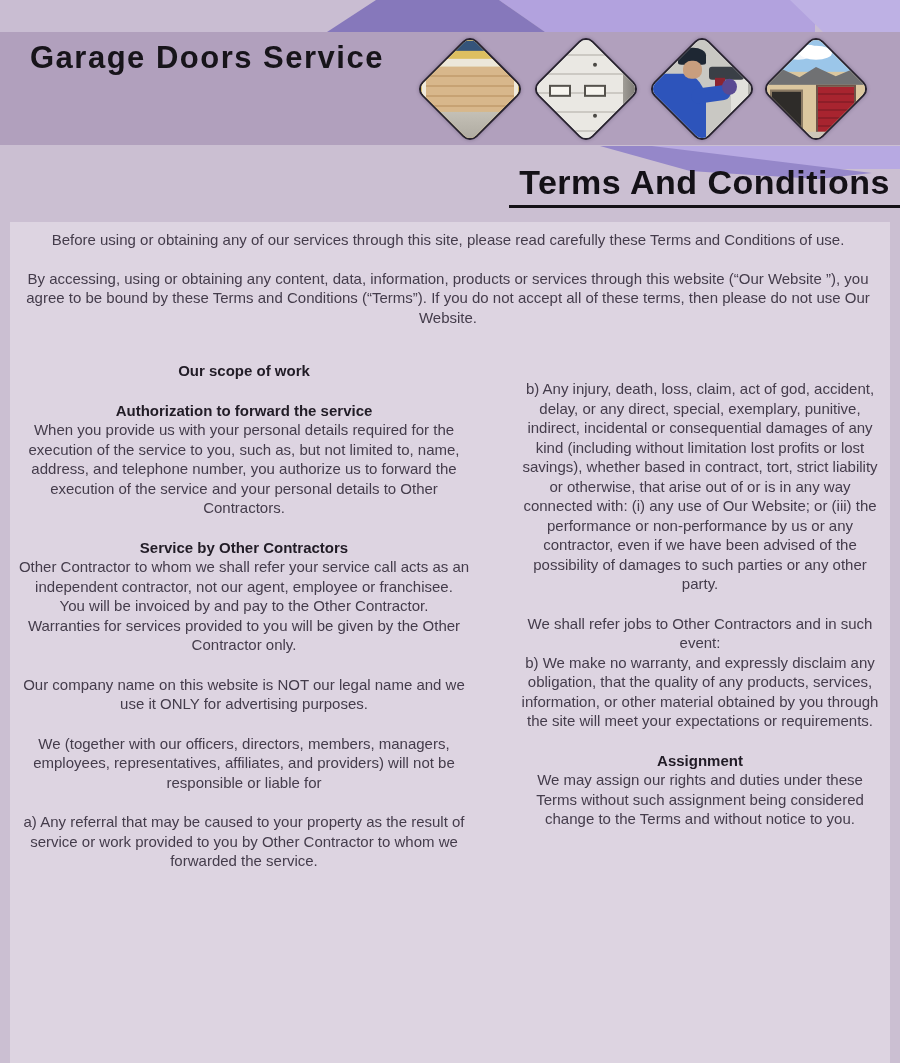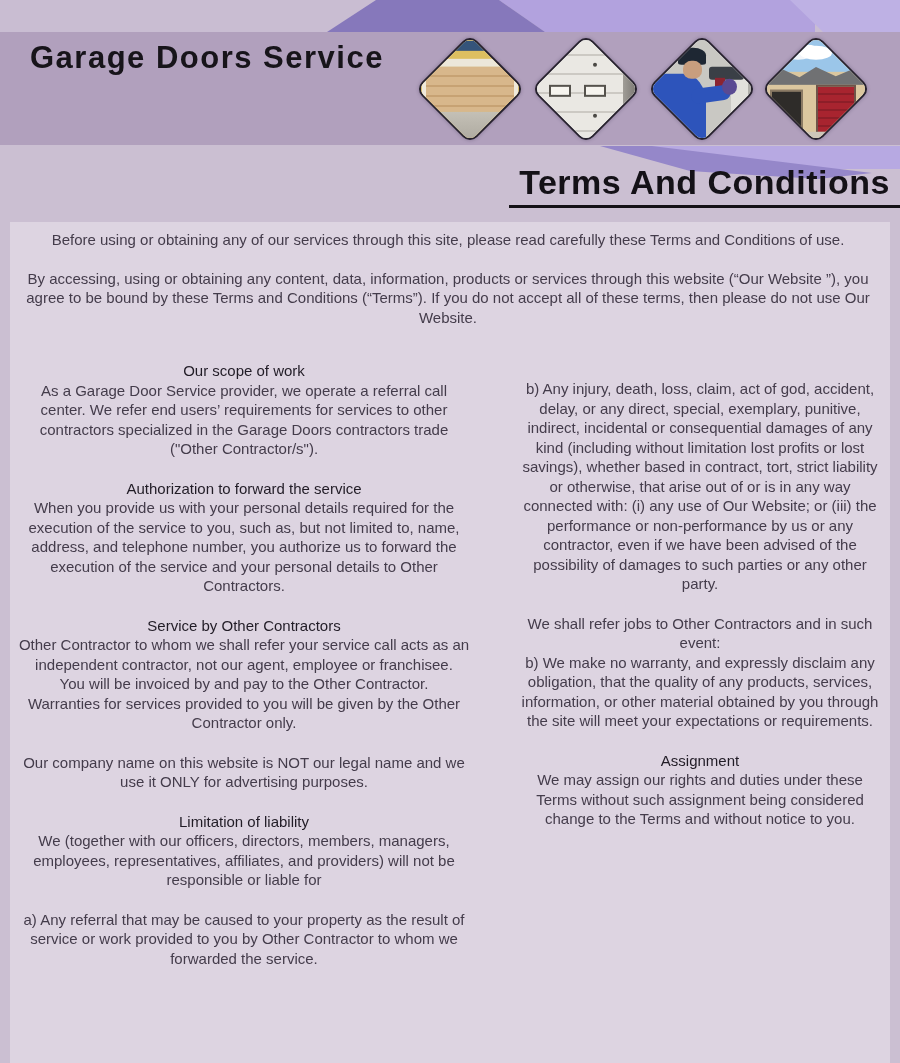--- a/index.html
+++ b/index.html
@@ -97,21 +97,21 @@
   .panel {
     position:absolute; left:10px; top:222px; width:880px; height:1024px;
     background:#ddd4e1; padding:8px 12px 0 8px;text-align:center;
   }
   .panel p { margin:0; font-size:15px; line-height:1.3; }
   .intro p { margin:0 0 19px 0; }
   .intro p:last-child { margin-bottom:34px; }
   .cols { display:grid; grid-template-columns:452px 364px; column-gap:48px; }
   .col-right { padding-top:18px; }
   section { margin:0 0 20px 0; }
-  .sec-h { margin:0; font-size:15.5px; font-weight:normal; color:#211c26; line-height:1.3; }
+  .sec-h { margin:0; font-size:15.5px; font-weight:bold; color:#211c26; line-height:1.3; }
 </style>
 </head>
 <body>
 
 <div class="top-strip">
   <div class="shape shape-med"></div>
   <div class="shape shape-light"></div>
   <div class="shape shape-dark"></div>
 </div>
 
@@ -180,37 +180,35 @@
   <div class="intro">
     <p>Before using or obtaining any of our services through this site, please read carefully these Terms and Conditions of use.</p>
     <p>By accessing, using or obtaining any content, data, information, products or services through this website (“Our Website ”), you agree to be bound by these Terms and Conditions (“Terms”). If you do not accept all of these terms, then please do not use Our Website.</p>
   </div>
 
   <div class="cols">
 
     <div class="col-left">
       <section>
         <p class="sec-h">Our scope of work</p>
-        <p>As a Garage Door Service provider, we operate a referral call center. We refer end users’ requirements for services to other contractors specialized in the Garage Doors contractors trade ("Other Contractor/s").</p>
       </section>
       <section>
         <p class="sec-h">Authorization to forward the service</p>
         <p>When you provide us with your personal details required for the execution of the service to you, such as, but not limited to, name, address, and telephone number, you authorize us to forward the execution of the service and your personal details to Other Contractors.</p>
       </section>
       <section>
         <p class="sec-h">Service by Other Contractors</p>
         <p>Other Contractor to whom we shall refer your service call acts as an independent contractor, not our agent, employee or franchisee.</p>
         <p>You will be invoiced by and pay to the Other Contractor.</p>
         <p>Warranties for services provided to you will be given by the Other Contractor only.</p>
       </section>
       <section>
         <p>Our company name on this website is NOT our legal name and we use it ONLY for advertising purposes.</p>
       </section>
       <section>
-        <p class="sec-h">Limitation of liability</p>
         <p>We (together with our officers, directors, members, managers, employees, representatives, affiliates, and providers) will not be responsible or liable for</p>
       </section>
       <section>
         <p>a) Any referral that may be caused to your property as the result of service or work provided to you by Other Contractor to whom we forwarded the service.</p>
       </section>
     </div>
 
     <div class="col-right">
       <section>
         <p>b) Any injury, death, loss, claim, act of god, accident, delay, or any direct, special, exemplary, punitive, indirect, incidental or consequential damages of any kind (including without limitation lost profits or lost savings), whether based in contract, tort, strict liability or otherwise, that arise out of or is in any way connected with: (i) any use of Our Website; or (iii) the performance or non-performance by us or any contractor, even if we have been advised of the possibility of damages to such parties or any other party.</p>

